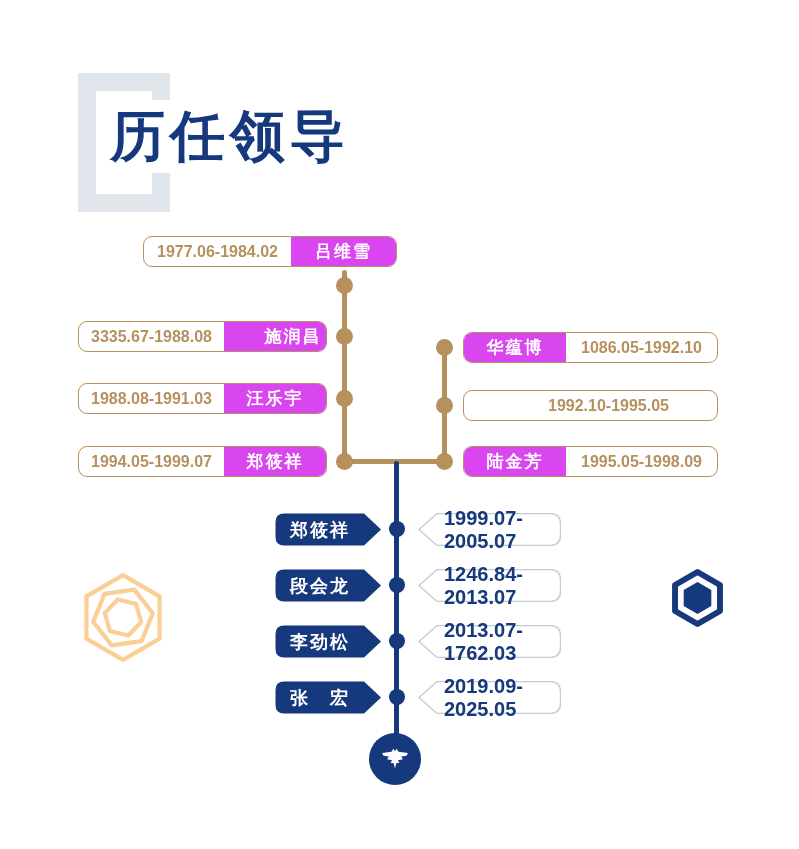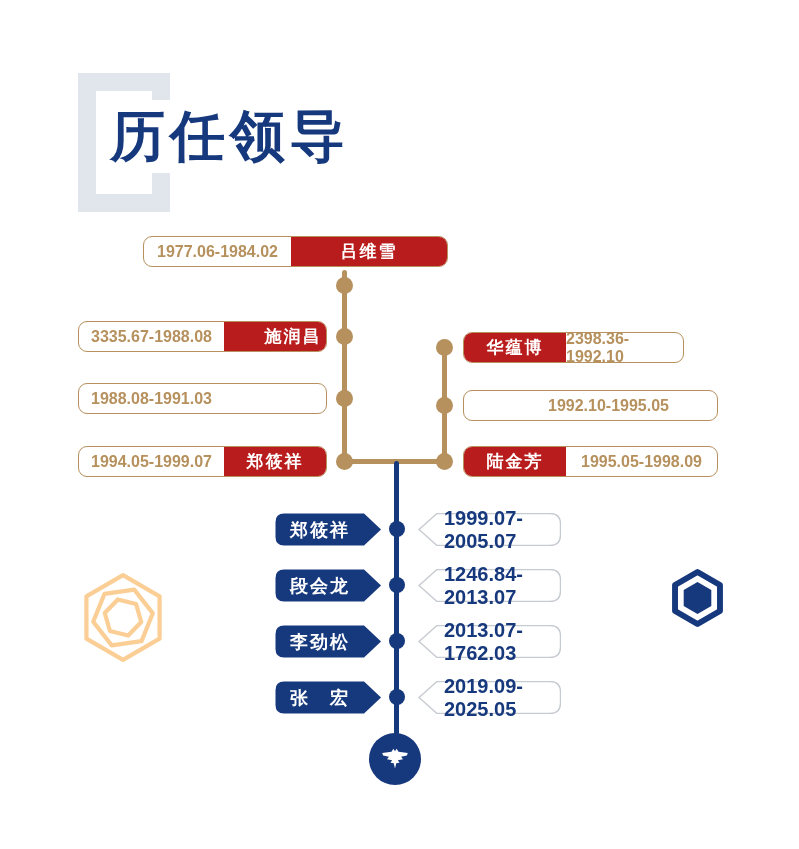--- a/index.html
+++ b/index.html
@@ -18,21 +18,21 @@
     position:absolute;height:31px;display:flex;align-items:stretch;
     border:1.5px solid #b6915e;border-radius:9px;overflow:hidden;
     background:#ffffff;box-sizing:border-box;
   }
   .gold-pill .date-seg{
     display:flex;align-items:center;justify-content:center;
     color:#b6915e;font-weight:700;font-size:16px;
   }
   .gold-pill .name-seg{
     display:flex;align-items:center;justify-content:center;
-    background:#b91c1c;color:#ffffff;font-weight:700;font-size:17px;letter-spacing:2px;
+    background:#d946ef;color:#ffffff;font-weight:700;font-size:17px;letter-spacing:2px;
   }
 
   
   .tl-line{position:absolute;border-radius:3px;}
   .gold-line{background:#b6915e;}
   .blue-line{background:#16387d;}
   .tl-dot{position:absolute;border-radius:50%;}
   .gold-dot{width:17px;height:17px;background:#b6915e;}
   .blue-dot{width:16px;height:16px;background:#16387d;}
 
@@ -87,40 +87,41 @@
   <div class="tl-dot gold-dot" style="left:336px;top:453px;"></div>
   <div class="tl-dot gold-dot" style="left:436px;top:339px;"></div>
   <div class="tl-dot gold-dot" style="left:436px;top:397px;"></div>
   <div class="tl-dot gold-dot" style="left:436px;top:453px;"></div>
 
   <div class="tl-dot blue-dot" style="left:389px;top:521px;"></div>
   <div class="tl-dot blue-dot" style="left:389px;top:577px;"></div>
   <div class="tl-dot blue-dot" style="left:389px;top:633px;"></div>
   <div class="tl-dot blue-dot" style="left:389px;top:689px;"></div>
 
-  <div class="gold-pill" style="left:143px;top:236px;width:305px;">
+  <div class="gold-pill" style="left:143px;top:236px;width:254px;">
     <div class="date-seg" style="width:147px;">1977.06-1984.02</div>
     <div class="name-seg" style="flex:1;">吕维雪</div>
   </div>
 
   <div class="gold-pill" style="left:78px;top:321px;width:249px;">
     <div class="date-seg" style="width:145px;">3335.67-1988.08</div>
     <div class="name-seg" style="flex:1;padding-left:36px;">施润昌</div>
   </div>
   <div class="gold-pill" style="left:78px;top:383px;width:249px;">
     <div class="date-seg" style="width:145px;">1988.08-1991.03</div>
+    <div class="name-seg" style="flex:1;">汪乐宇</div>
   </div>
   <div class="gold-pill" style="left:78px;top:446px;width:249px;">
     <div class="date-seg" style="width:145px;">1994.05-1999.07</div>
     <div class="name-seg" style="flex:1;">郑筱祥</div>
   </div>
 
-  <div class="gold-pill" style="left:463px;top:332px;width:221px;">
+  <div class="gold-pill" style="left:463px;top:332px;width:255px;">
     <div class="name-seg" style="width:102px;">华蕴博</div>
-    <div class="date-seg" style="flex:1;">2398.36-1992.10</div>
+    <div class="date-seg" style="flex:1;">1086.05-1992.10</div>
   </div>
   <div class="gold-pill" style="left:463px;top:390px;width:255px;">
     <div class="date-seg" style="flex:1;padding-left:36px;">1992.10-1995.05</div>
   </div>
   <div class="gold-pill" style="left:463px;top:446px;width:255px;">
     <div class="name-seg" style="width:102px;">陆金芳</div>
     <div class="date-seg" style="flex:1;">1995.05-1998.09</div>
   </div>
 
   <div class="blue-badge" style="left:275px;top:513px;">

